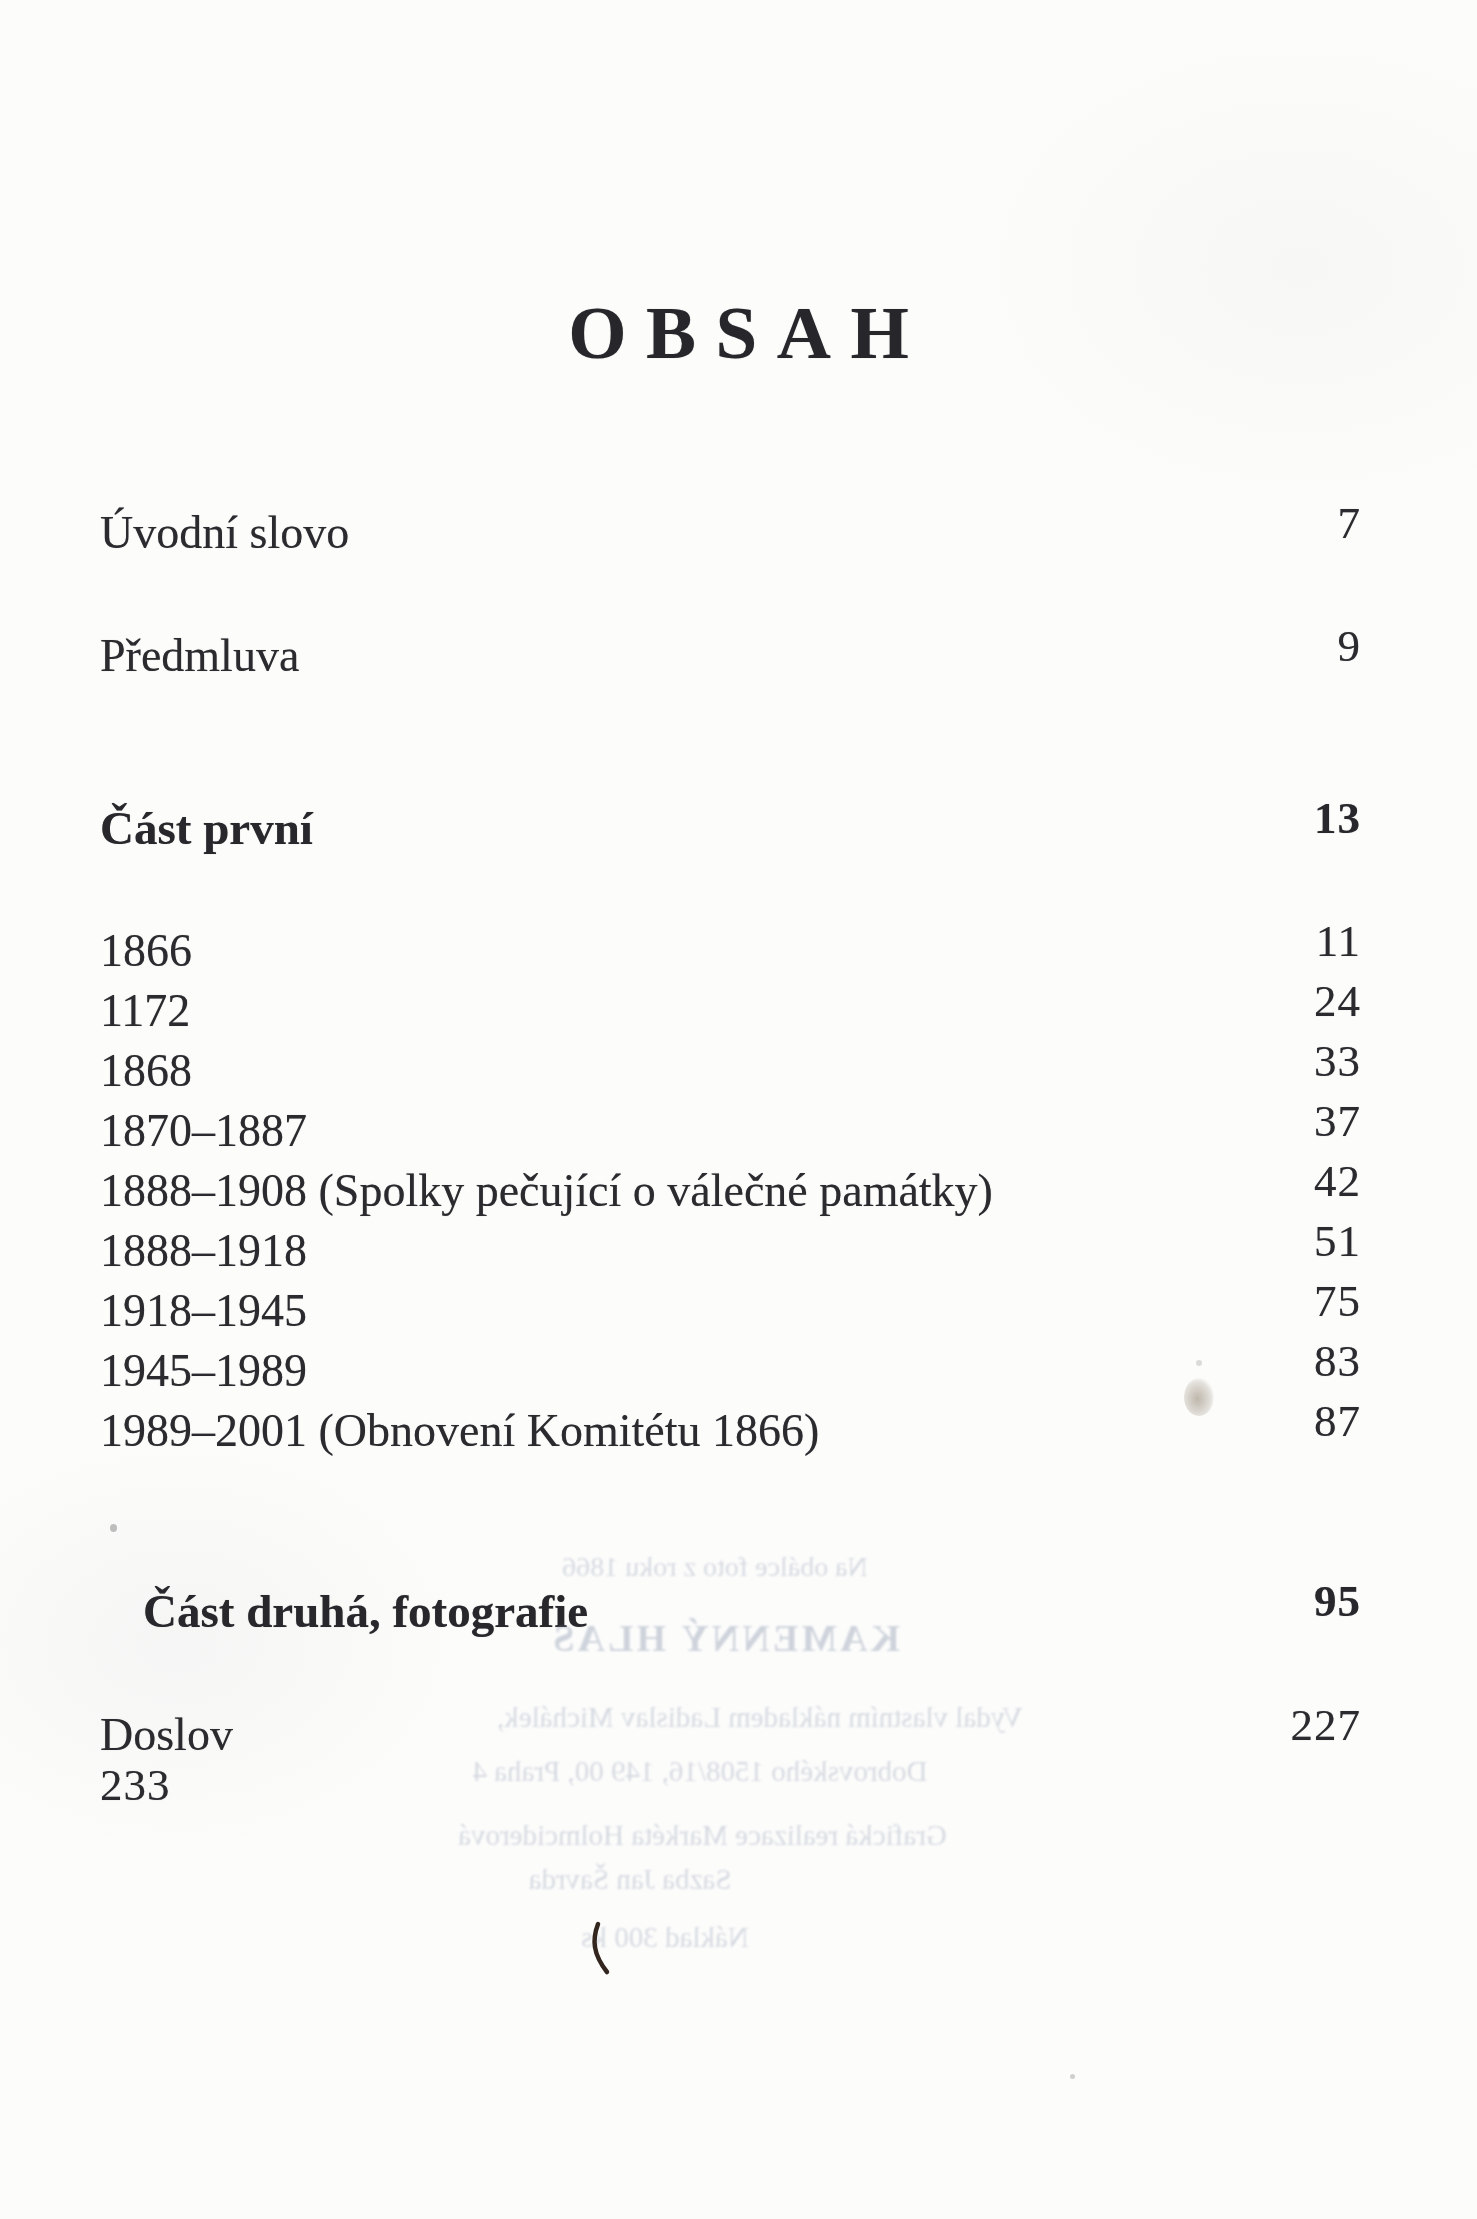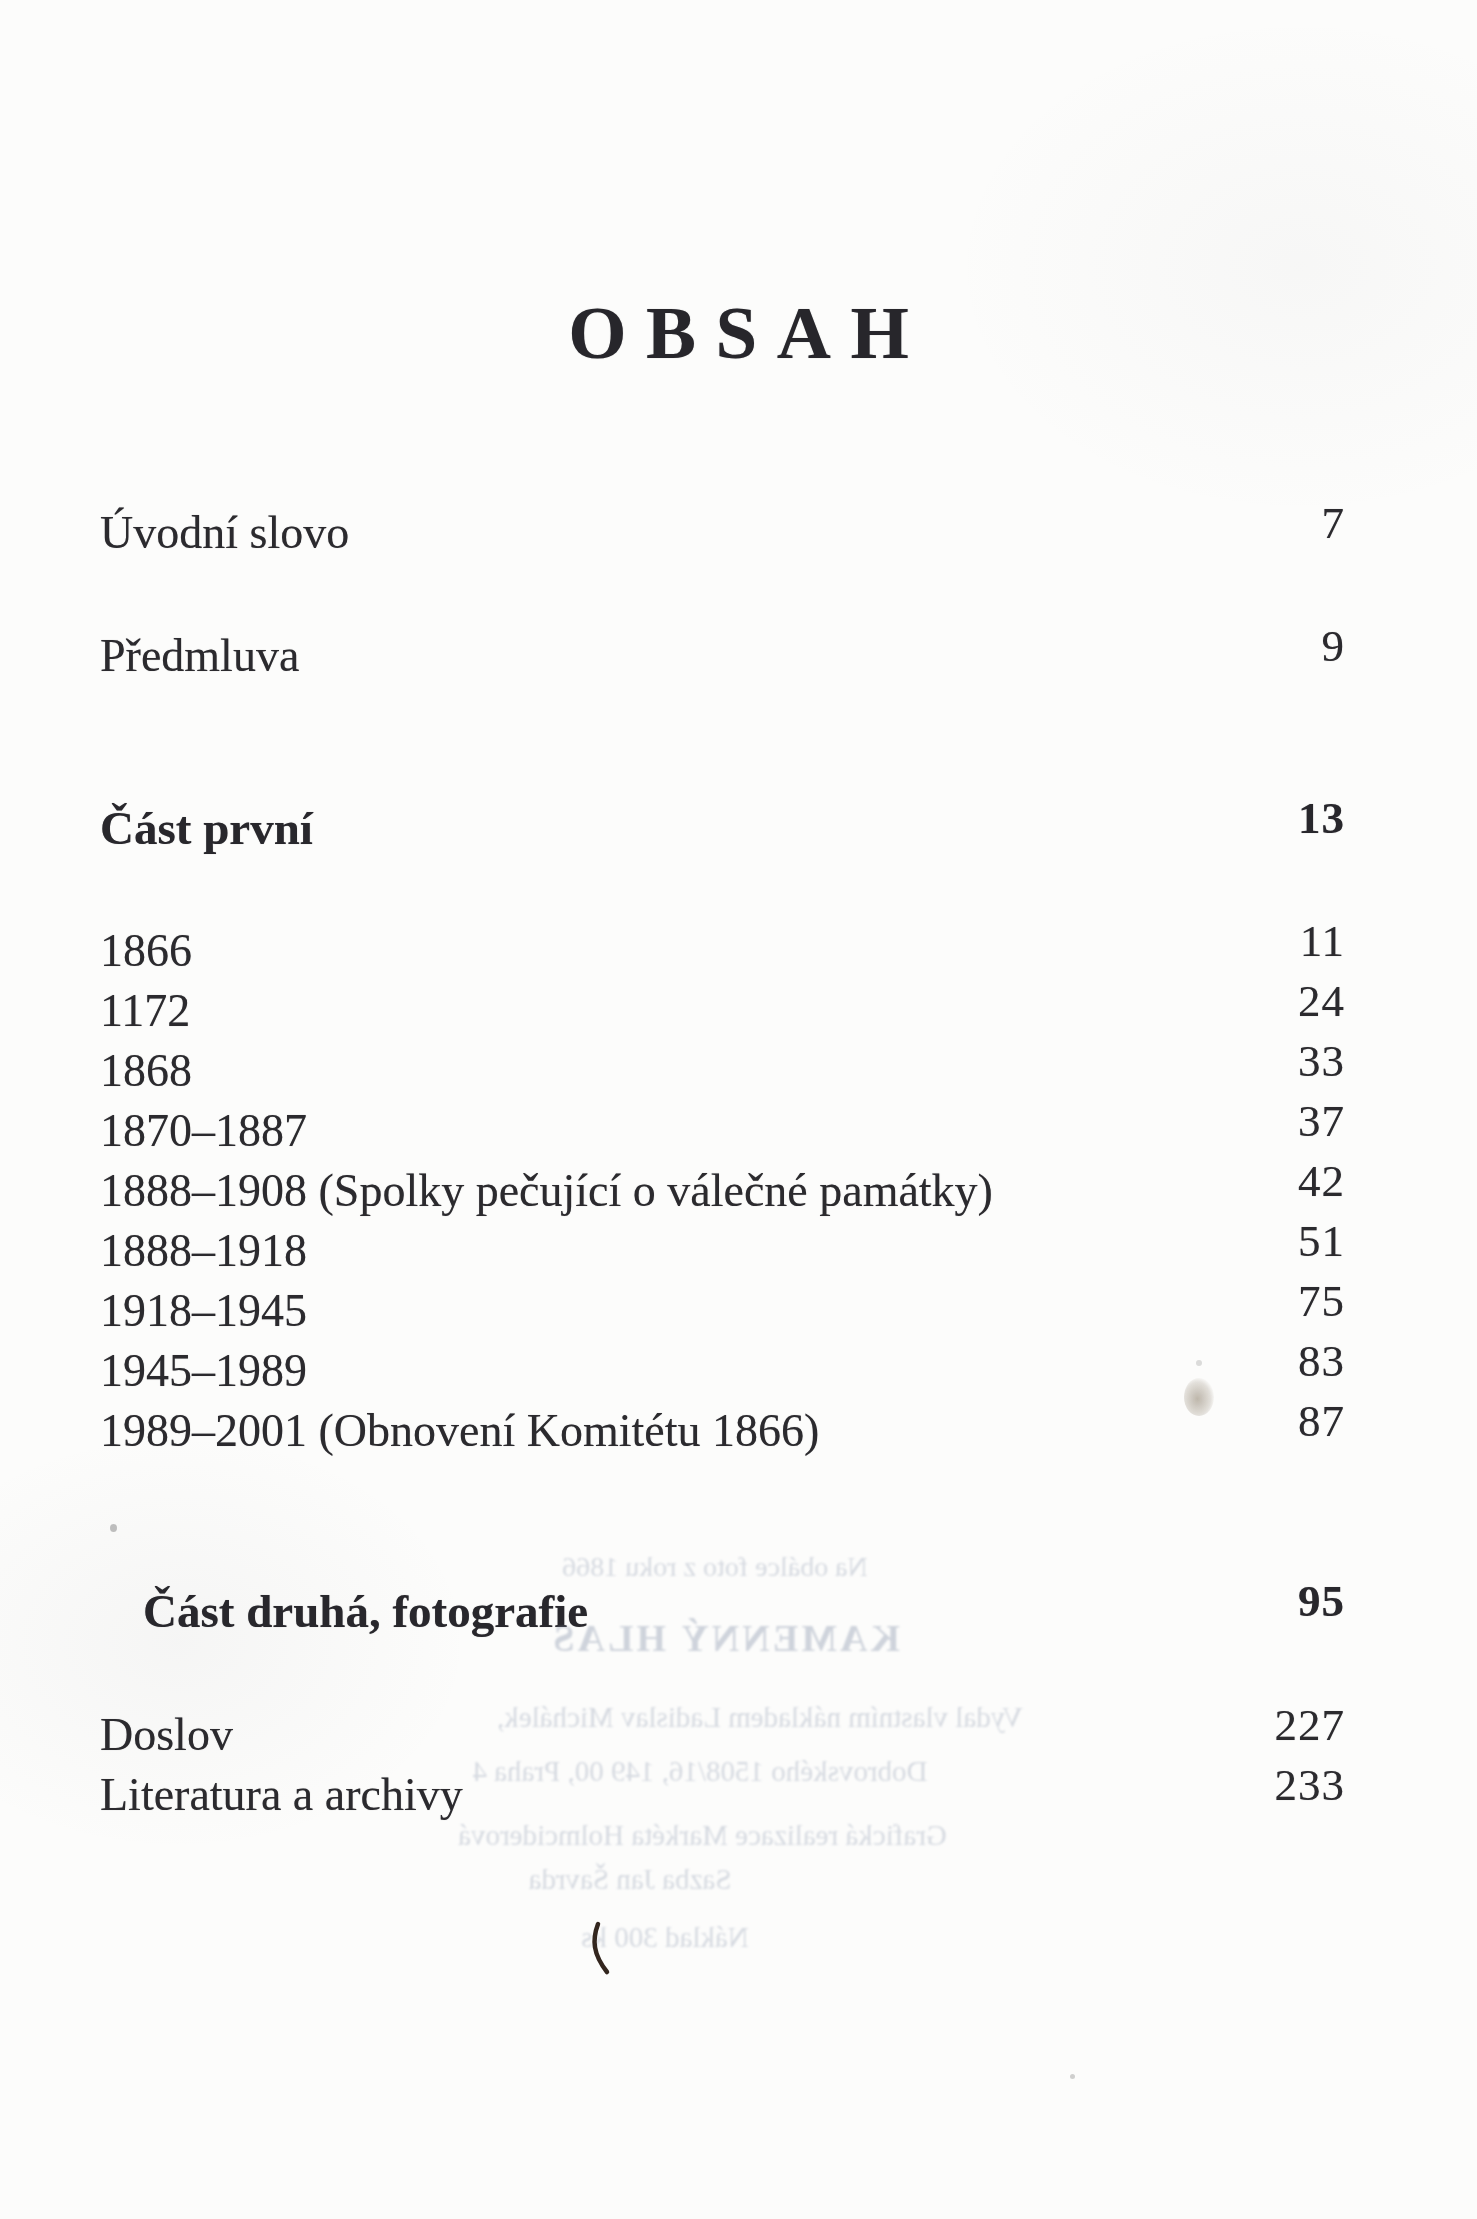--- a/index.html
+++ b/index.html
@@ -25,21 +25,21 @@
     text-align:center;
     font-size:75px;
     font-weight:700;
     letter-spacing:0.26em;
     text-indent:0.26em;
     color:#27262b;
     text-shadow:0 0 1px rgba(40,40,45,0.35);
   }
   .toc{
     position:absolute;
-    left:100px; right:132px; top:505px;
+    left:100px; right:116px; top:505px;
   }
   .row{
     display:flex;
     justify-content:space-between;
     align-items:flex-start;
     height:60px;
     font-size:46px;
     line-height:56px;
     text-shadow:0 0 0.8px rgba(43,42,46,0.45);
   }
@@ -138,21 +138,20 @@
   </div>
   <div class="row bold gap-c">
     <span class="label">Část druhá, fotografie</span>
     <span class="pagenum">95</span>
   </div>
   <div class="row gap-d">
     <span class="label">Doslov</span>
     <span class="pagenum">227</span>
   </div>
   <div class="row">
-    <span class="label">Literatura a archivy</span>
     <span class="pagenum">233</span>
   </div>
 </div>
 
 <div class="ghost" style="left:545px;top:1552px;width:340px;font-size:28px;">Na obálce foto z roku 1866</div>
 <div class="ghost caps" style="left:570px;top:1618px;width:330px;">KAMENNÝ HLAS</div>
 <div class="ghost" style="left:480px;top:1702px;width:560px;">Vydal vlastním nákladem Ladislav Michálek,</div>
 <div class="ghost" style="left:440px;top:1756px;width:520px;">Dobrovského 1508/16, 149 00, Praha 4</div>
 <div class="ghost" style="left:415px;top:1820px;width:575px;">Grafická realizace Markéta Holmciderová</div>
 <div class="ghost" style="left:475px;top:1864px;width:310px;">Sazba Jan Šavrda</div>

